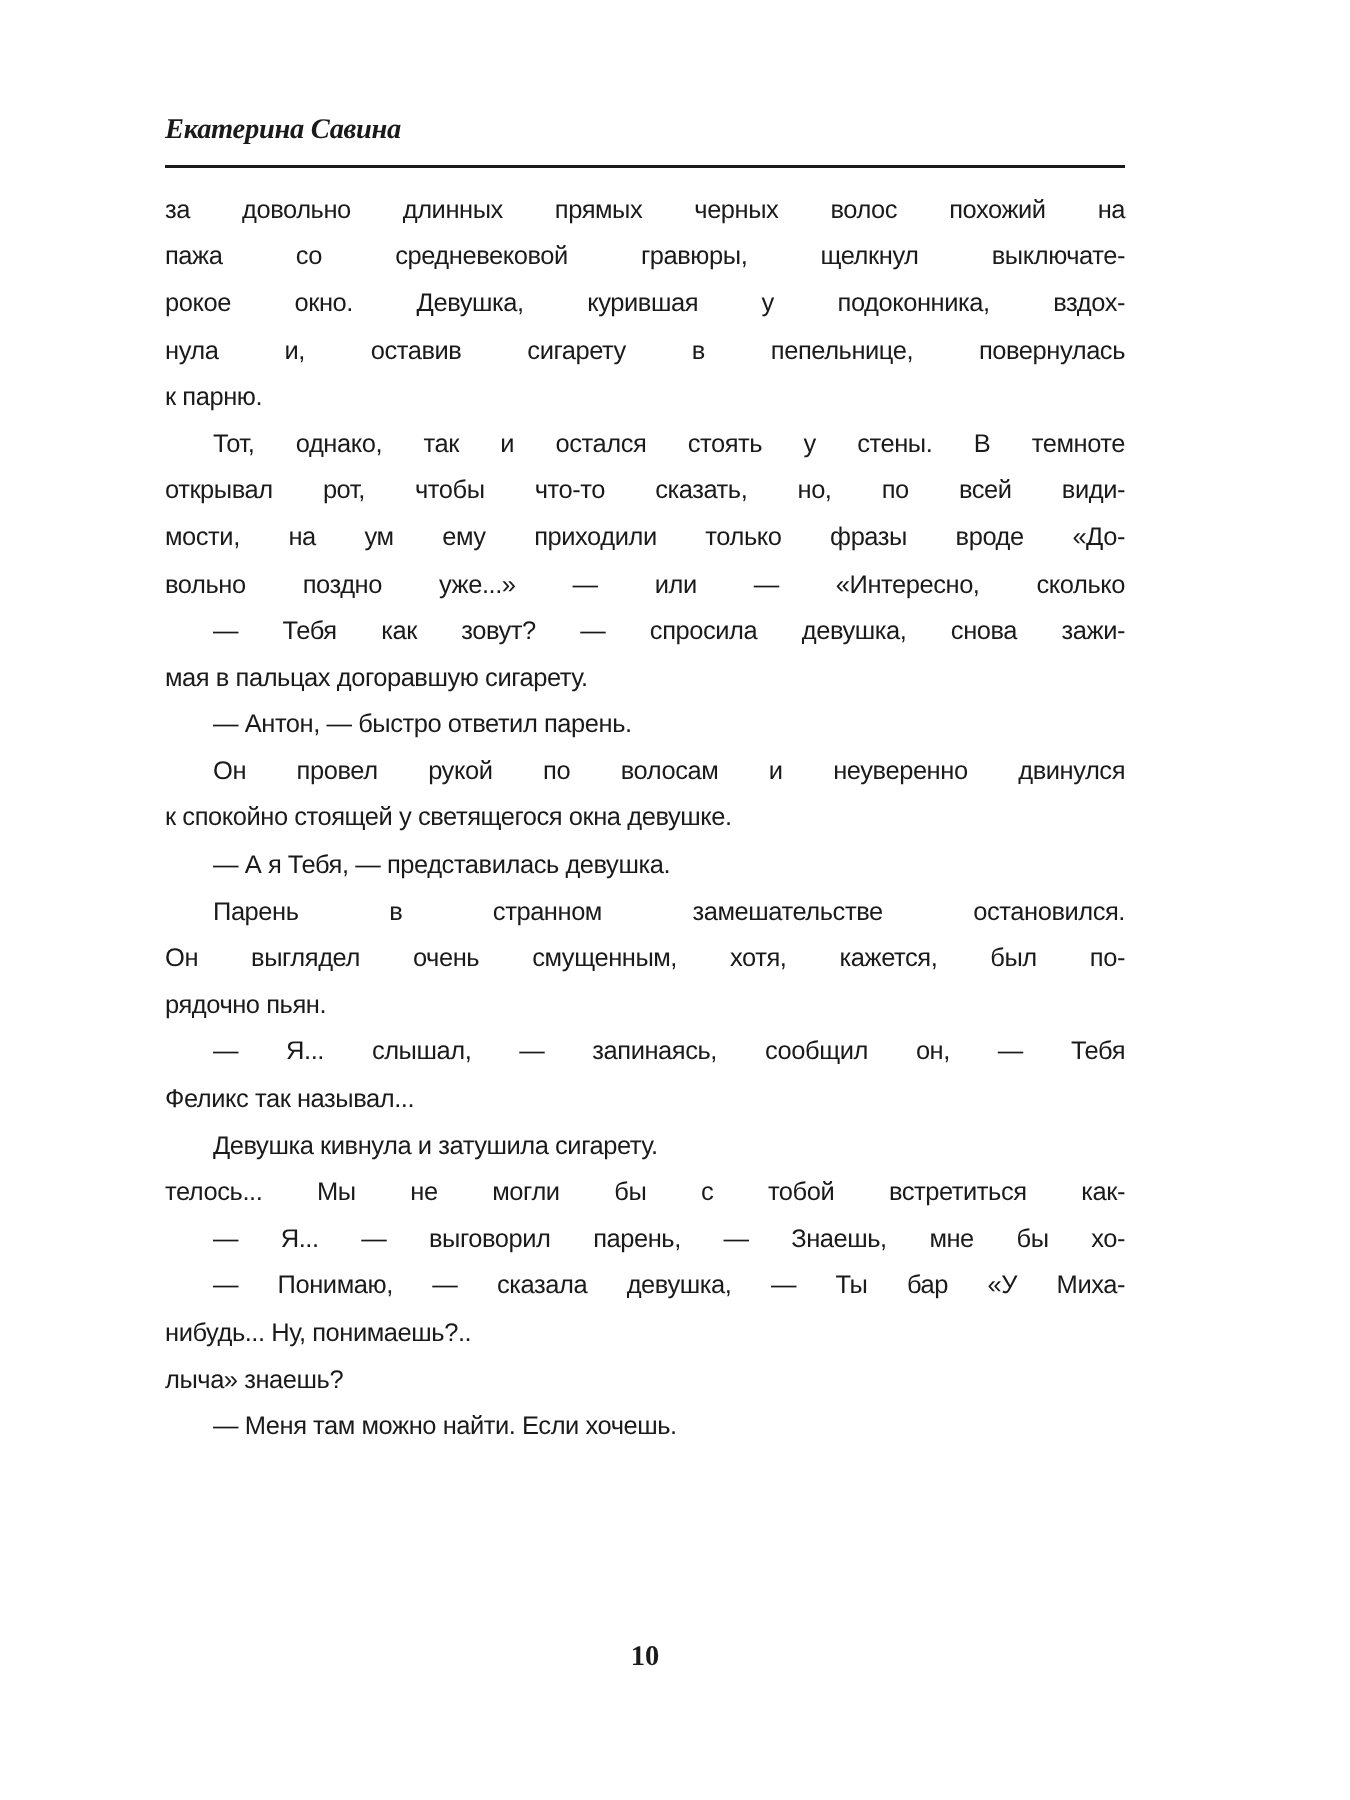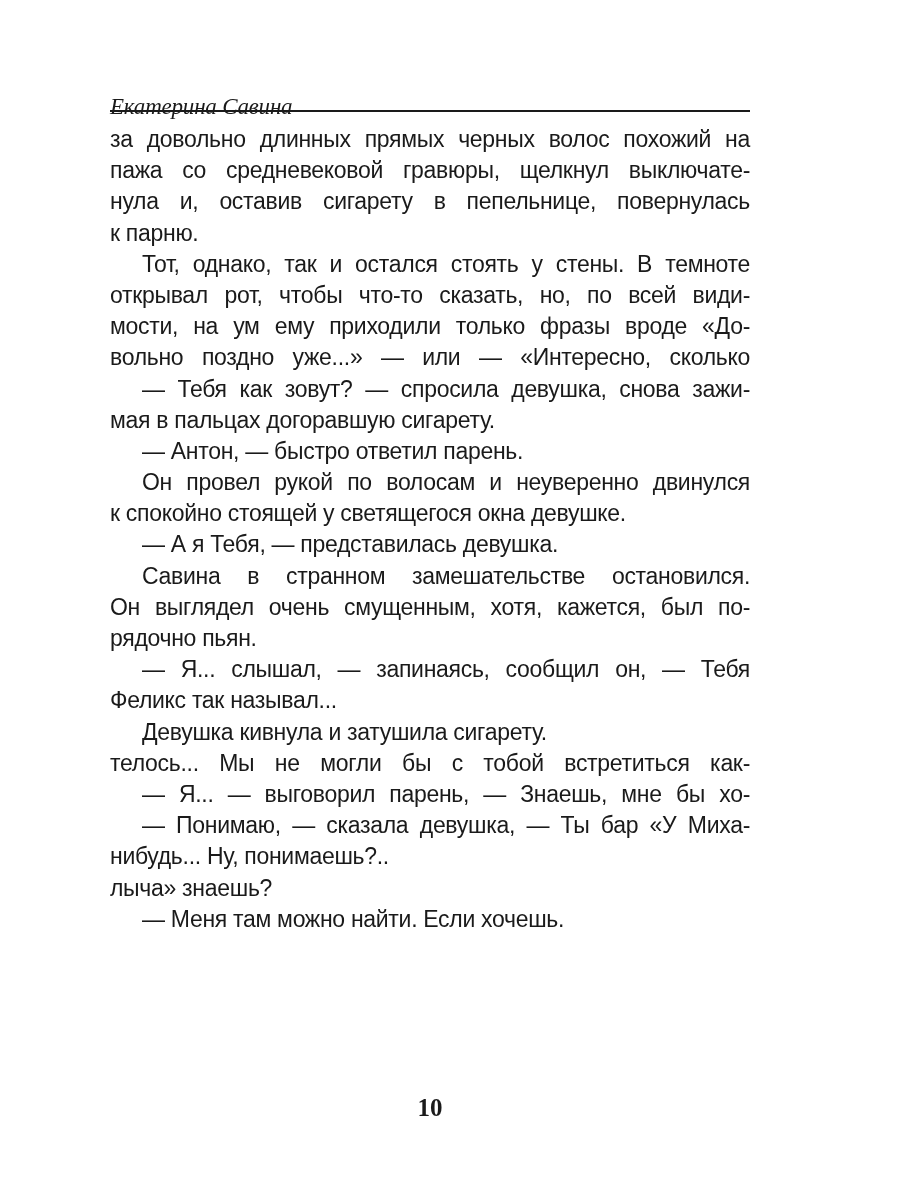--- a/index.html
+++ b/index.html
@@ -20,41 +20,40 @@
       top: 0;
       width: 640px;
       height: 1200px;
     }
     .running-head {
       position: absolute;
       left: 0;
       top: 76px;
       font-family: "Liberation Serif", "DejaVu Serif", serif;
       font-style: italic;
-      font-weight: normal;
-      font-size: 23px;
+      font-weight: bold;
+      font-size: 19px;
       letter-spacing: -0.2px;
       color: #1a1a1a;
-      margin-top: 18px;
     }
     .head-rule {
       position: absolute;
       left: 0;
       top: 110px;
       width: 640px;
       height: 0;
       border-top: 2.5px solid #1a1a1a;
     }
     .body-text {
       position: absolute;
       left: 0;
       top: 124px;
       width: 640px;
       font-family: "Liberation Sans", "DejaVu Sans", sans-serif;
-      font-size: 23px;
+      font-size: 17px;
       line-height: 31.2px;
       color: #1a1a1a;
       letter-spacing: -0.3px;
     }
     .line {
       display: block;
       height: 31.2px;
       white-space: nowrap;
       text-align: justify;
       text-align-last: justify;
@@ -67,47 +66,48 @@
       text-align-last: left;
     }
     .page-number {
       position: absolute;
       left: 0;
       width: 640px;
       top: 1094px;
       text-align: center;
       font-family: "Liberation Serif", "DejaVu Serif", serif;
       font-weight: bold;
-      font-size: 25px;
+      font-size: 19px;
       color: #1a1a1a;
     }
   </style>
 </head>
 <body>
 
 <div class="page">
   <div class="running-head">Екатерина Савина</div>
   <div class="head-rule"></div>
 
   <div class="body-text" id="body-text">
       <span class="line">за довольно длинных прямых черных волос похожий на</span>
       <span class="line">пажа со средневековой гравюры, щелкнул выключате-</span>
+      <span class="line">рокое окно. Девушка, курившая у подоконника, вздох-</span>
       <span class="line">нула и, оставив сигарету в пепельнице, повернулась</span>
       <span class="line last">к парню.</span>
       <span class="line indent">Тот, однако, так и остался стоять у стены. В темноте</span>
       <span class="line">открывал рот, чтобы что-то сказать, но, по всей види-</span>
       <span class="line">мости, на ум ему приходили только фразы вроде «До-</span>
       <span class="line">вольно поздно уже...» — или — «Интересно, сколько</span>
       <span class="line indent">— Тебя как зовут? — спросила девушка, снова зажи-</span>
       <span class="line last">мая в пальцах догоравшую сигарету.</span>
       <span class="line indent last">— Антон, — быстро ответил парень.</span>
       <span class="line indent">Он провел рукой по волосам и неуверенно двинулся</span>
       <span class="line last">к спокойно стоящей у светящегося окна девушке.</span>
       <span class="line indent last">— А я Тебя, — представилась девушка.</span>
-      <span class="line indent">Савина в странном замешательстве остановился.</span>
+      <span class="line indent">Парень в странном замешательстве остановился.</span>
       <span class="line">Он выглядел очень смущенным, хотя, кажется, был по-</span>
       <span class="line last">рядочно пьян.</span>
       <span class="line indent">— Я... слышал, — запинаясь, сообщил он, — Тебя</span>
       <span class="line last">Феликс так называл...</span>
       <span class="line indent last">Девушка кивнула и затушила сигарету.</span>
       <span class="line">телось... Мы не могли бы с тобой встретиться как-</span>
       <span class="line indent">— Я... — выговорил парень, — Знаешь, мне бы хо-</span>
       <span class="line indent">— Понимаю, — сказала девушка, — Ты бар «У Миха-</span>
       <span class="line last">нибудь... Ну, понимаешь?..</span>
       <span class="line last">лыча» знаешь?</span>

